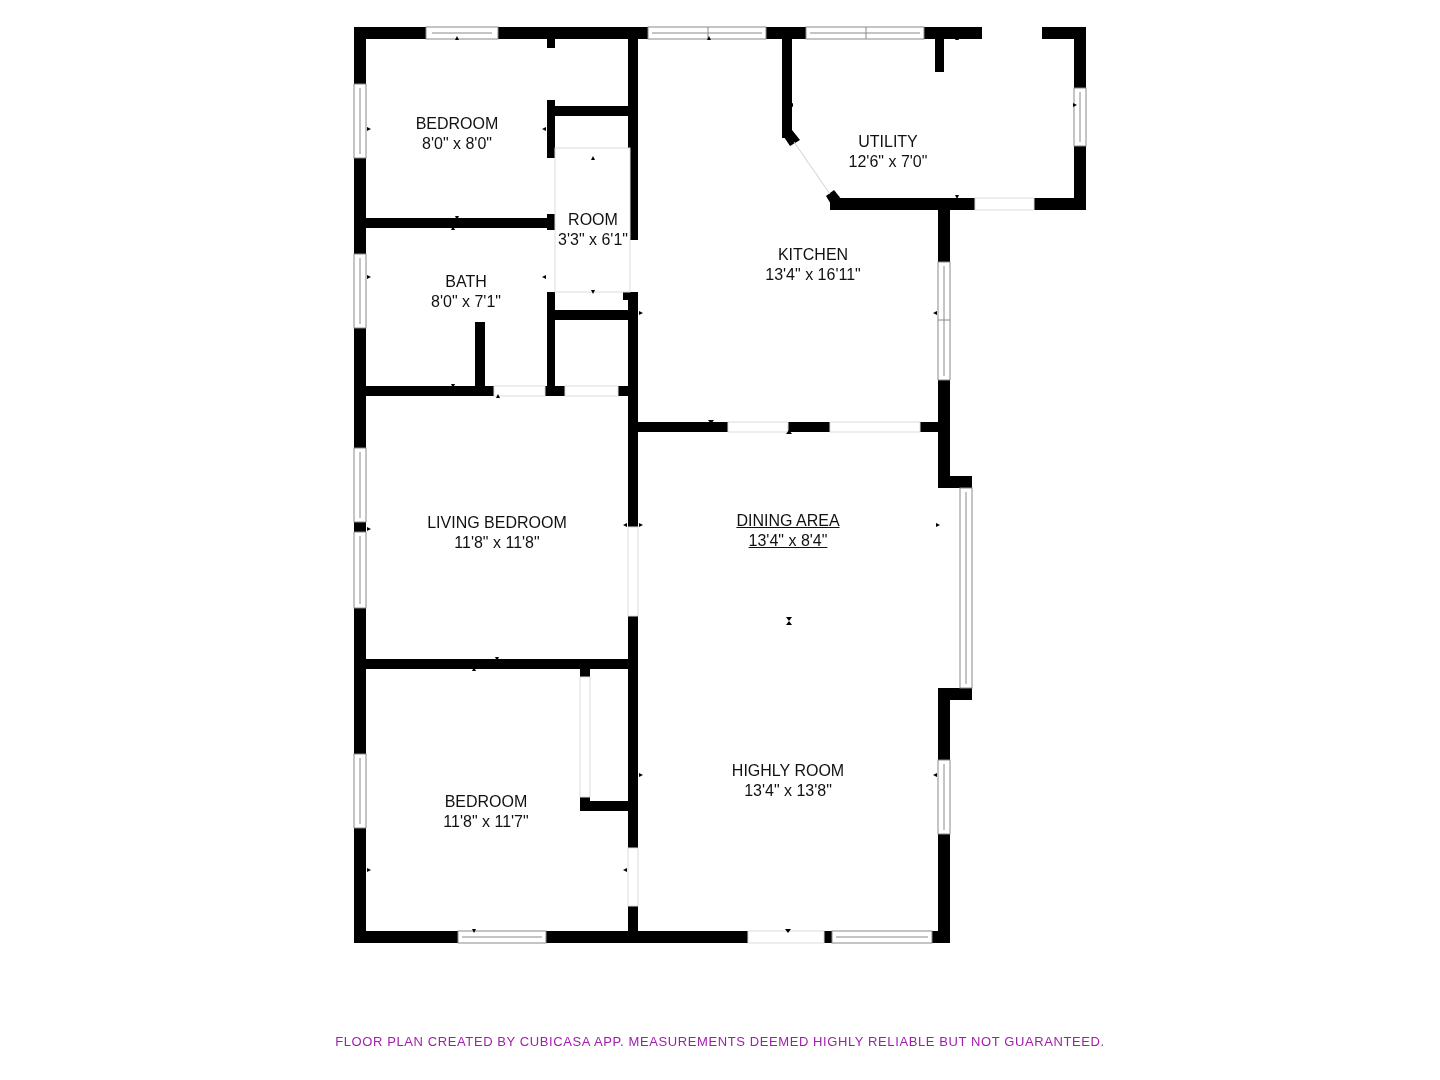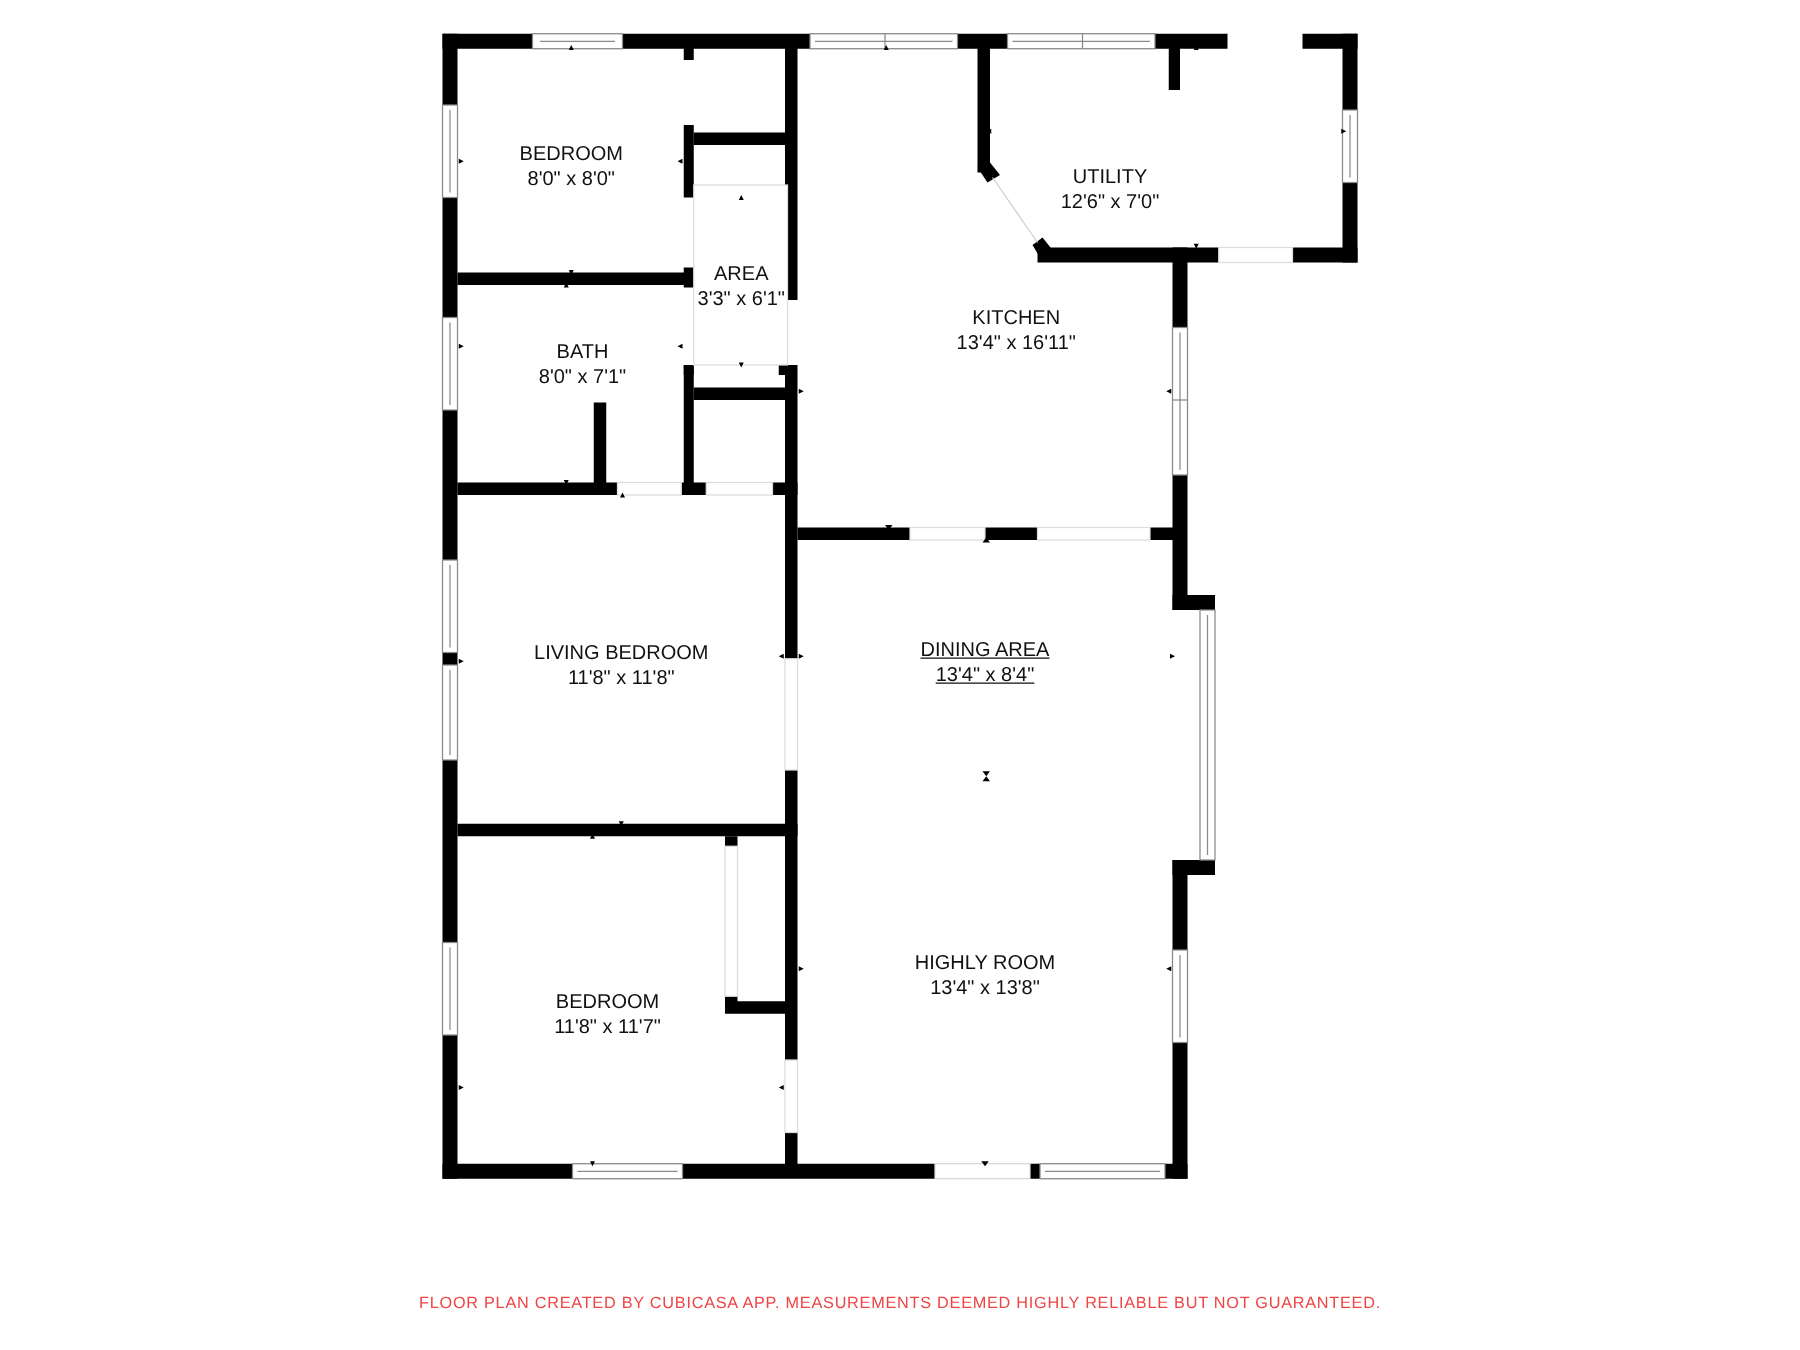--- a/index.html
+++ b/index.html
@@ -6,21 +6,21 @@
     body { width: 1440px; height: 1080px; position: relative; overflow: hidden; font-family: "Liberation Sans", sans-serif; }
     #plan { position: absolute; left: 0; top: 0; width: 1440px; height: 1080px; }
     .wall { fill: #000000; }
     .win { fill: #ffffff; stroke: #8a8a8a; stroke-width: 1; }
     .winline { stroke: #8a8a8a; stroke-width: 1; }
     .door { fill: #ffffff; stroke: #dcdcdc; stroke-width: 1; }
     .mark { fill: #000000; }
     .room-label { position: absolute; transform: translateX(-50%); text-align: center; color: #111111; font-size: 16px; line-height: 20px; white-space: nowrap; }
     .room-name { display: block; }
     .room-dim { display: block; }
-    .footer { position: absolute; left: 0; width: 1440px; top: 1034px; text-align: center; color: #ef4444; font-size: 13px; letter-spacing: 0.6px; }
+    .footer { position: absolute; left: 0; width: 1440px; top: 1034px; text-align: center; color: #a21caf; font-size: 13px; letter-spacing: 0.6px; }
   </style>
 </head>
 <body>
 
 <svg id="plan" viewBox="0 0 1440 1080" xmlns="http://www.w3.org/2000/svg">
 
   <g>
 
     <rect class="wall" x="354" y="27" width="12" height="916"></rect>
 
@@ -179,21 +179,21 @@
     <polygon class="mark" points="785,929 791,929 788,933"></polygon>
   </g>
 </svg>
 
 <div class="room-label" style="left:457px; top:114px;">
   <span class="room-name">BEDROOM</span>
   <span class="room-dim">8'0" x 8'0"</span>
 </div>
 
 <div class="room-label" style="left:593px; top:210px;">
-  <span class="room-name">AREA</span>
+  <span class="room-name">ROOM</span>
   <span class="room-dim">3'3" x 6'1"</span>
 </div>
 
 <div class="room-label" style="left:466px; top:272px;">
   <span class="room-name">BATH</span>
   <span class="room-dim">8'0" x 7'1"</span>
 </div>
 
 <div class="room-label" style="left:765px; top:245px;margin-left:48px;">
   <span class="room-name">KITCHEN</span>

